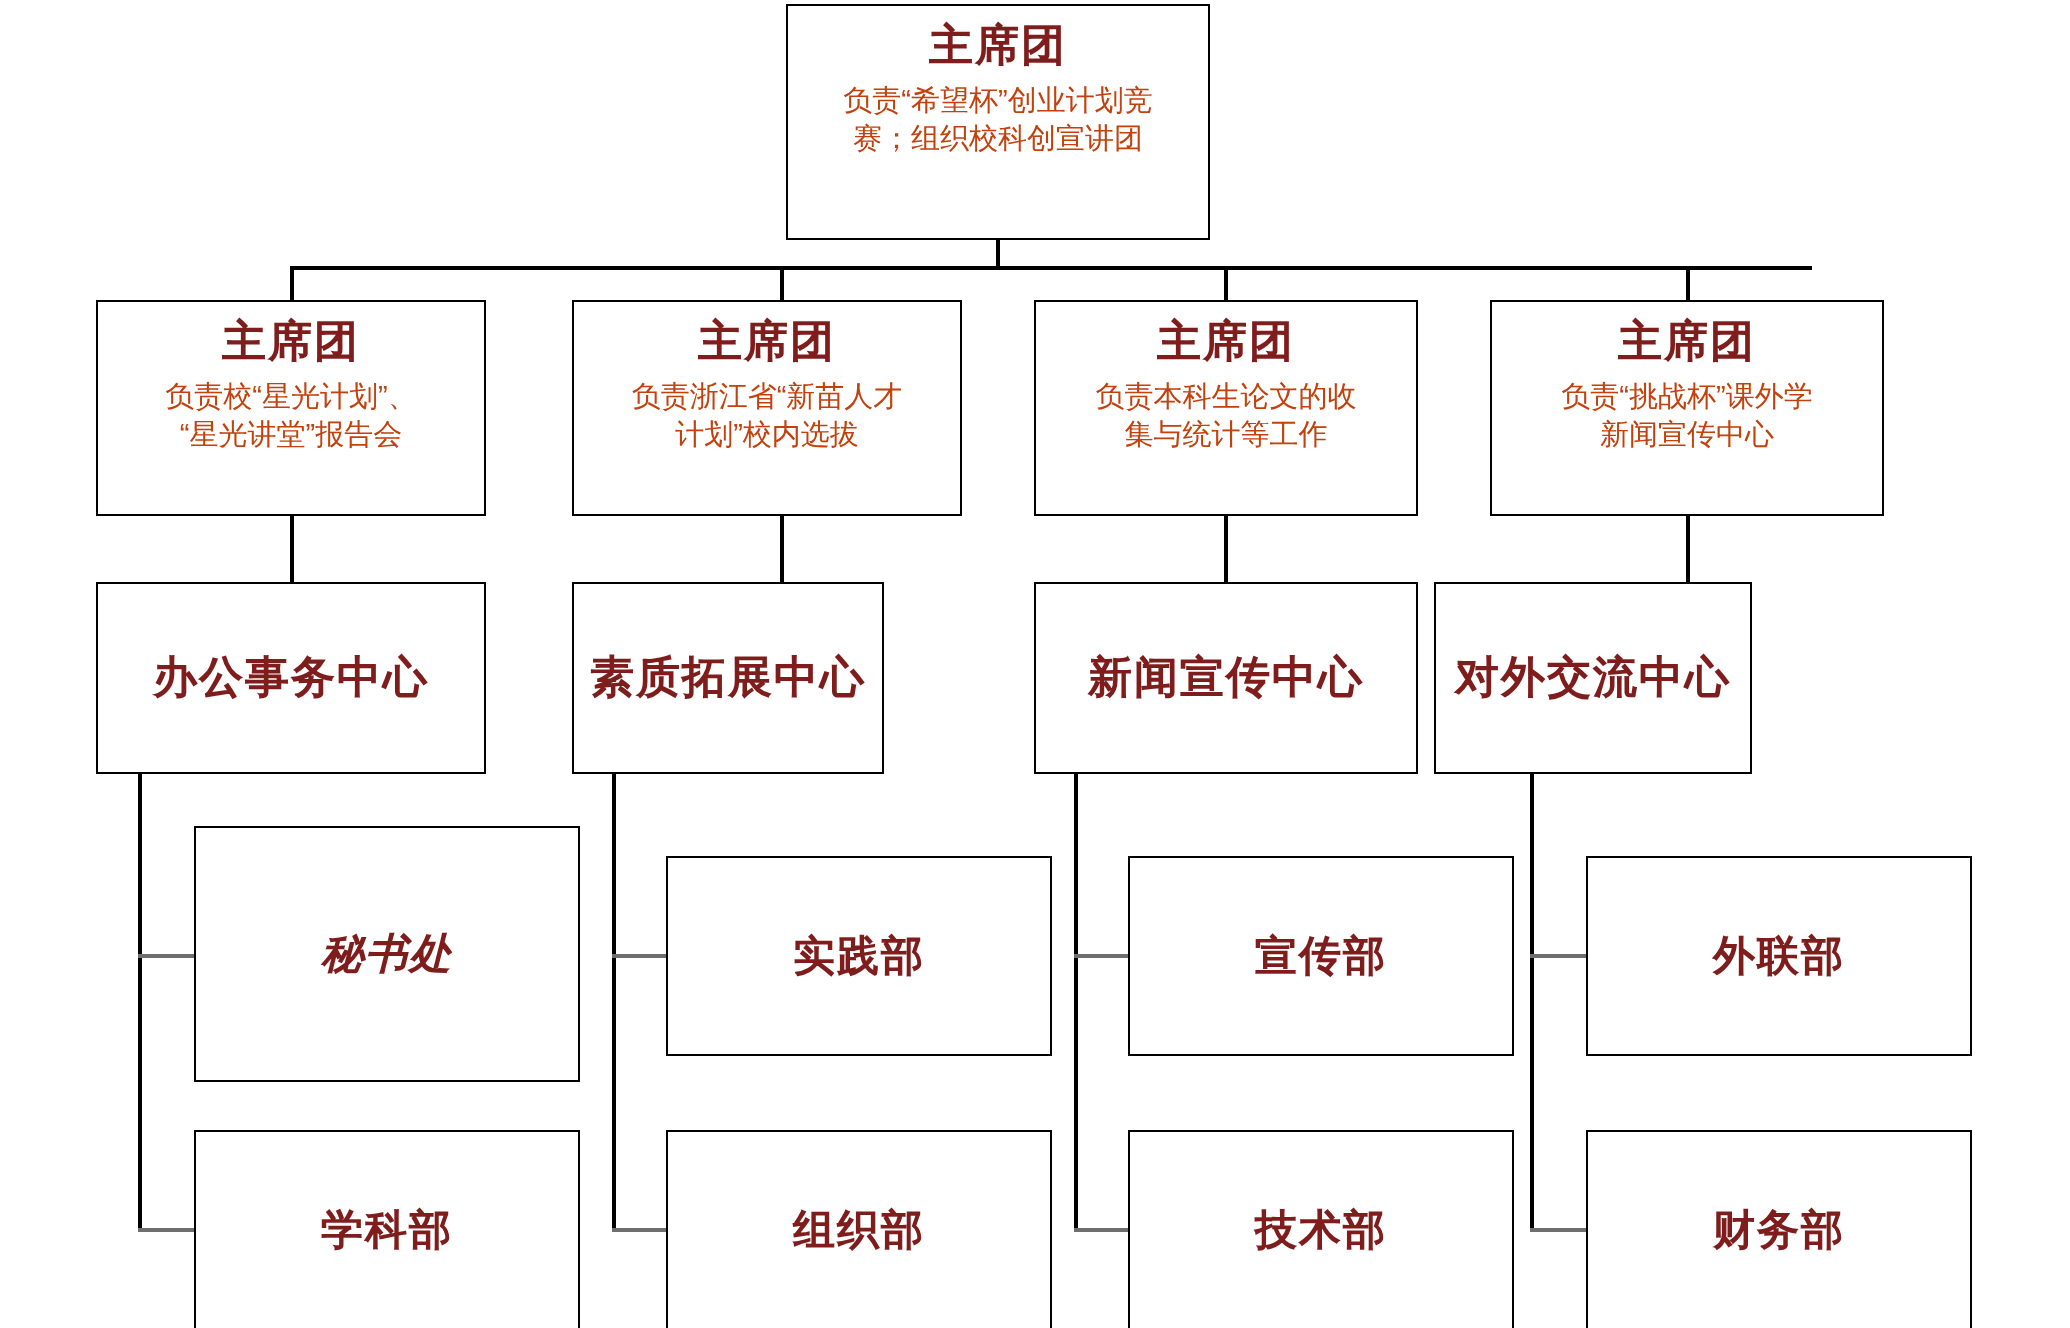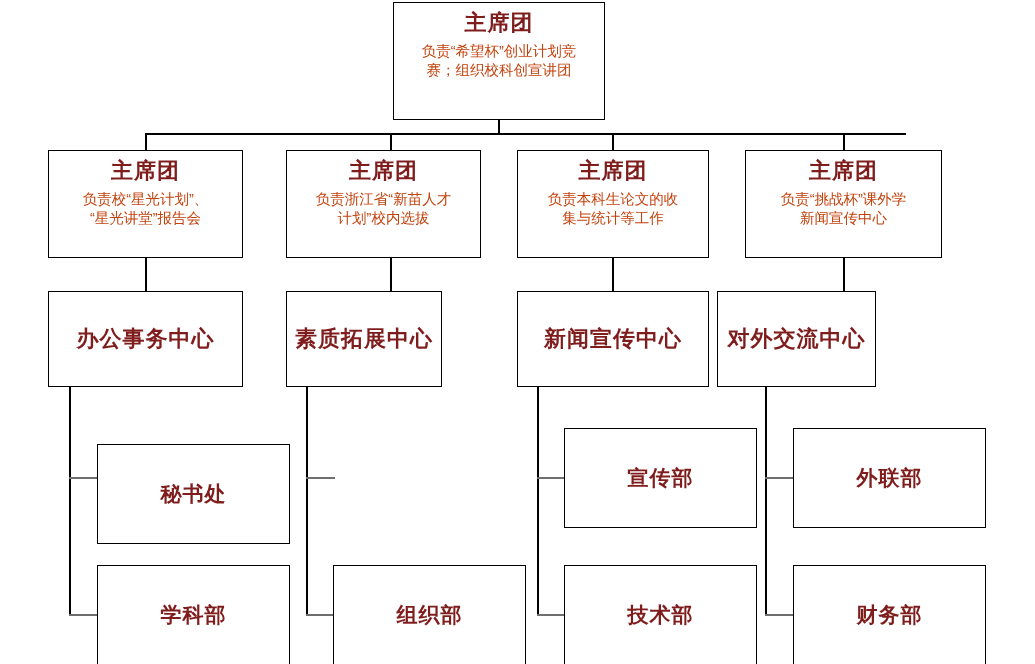--- a/index.html
+++ b/index.html
@@ -159,24 +159,27 @@
   <div class="conn h gray" style="left:306px; top:614px; width:29px;"></div>
 
   <div class="conn v" style="left:537px; top:387px; height:229px;"></div>
   <div class="conn h gray" style="left:537px; top:477px; width:29px;"></div>
   <div class="conn h gray" style="left:537px; top:614px; width:29px;"></div>
 
   <div class="conn v" style="left:765px; top:387px; height:229px;"></div>
   <div class="conn h gray" style="left:765px; top:477px; width:29px;"></div>
   <div class="conn h gray" style="left:765px; top:614px; width:29px;"></div>
 
-  <div class="node dept-node" style="left:97px; top:444px; width:193px; height:100px;">
+  <div class="node dept-node" style="left:97px; top:413px; width:193px; height:128px;font-style:italic;">
     <div class="node-title">秘书处</div>
   </div>
 
+  <div class="node dept-node" style="left:333px; top:428px; width:193px; height:100px;">
+    <div class="node-title">实践部</div>
+  </div>
 
   <div class="node dept-node" style="left:564px; top:428px; width:193px; height:100px;">
     <div class="node-title">宣传部</div>
   </div>
 
   <div class="node dept-node" style="left:97px; top:565px; width:193px; height:100px;">
     <div class="node-title">学科部</div>
   </div>
 
   <div class="node dept-node" style="left:793px; top:428px; width:193px; height:100px;">

